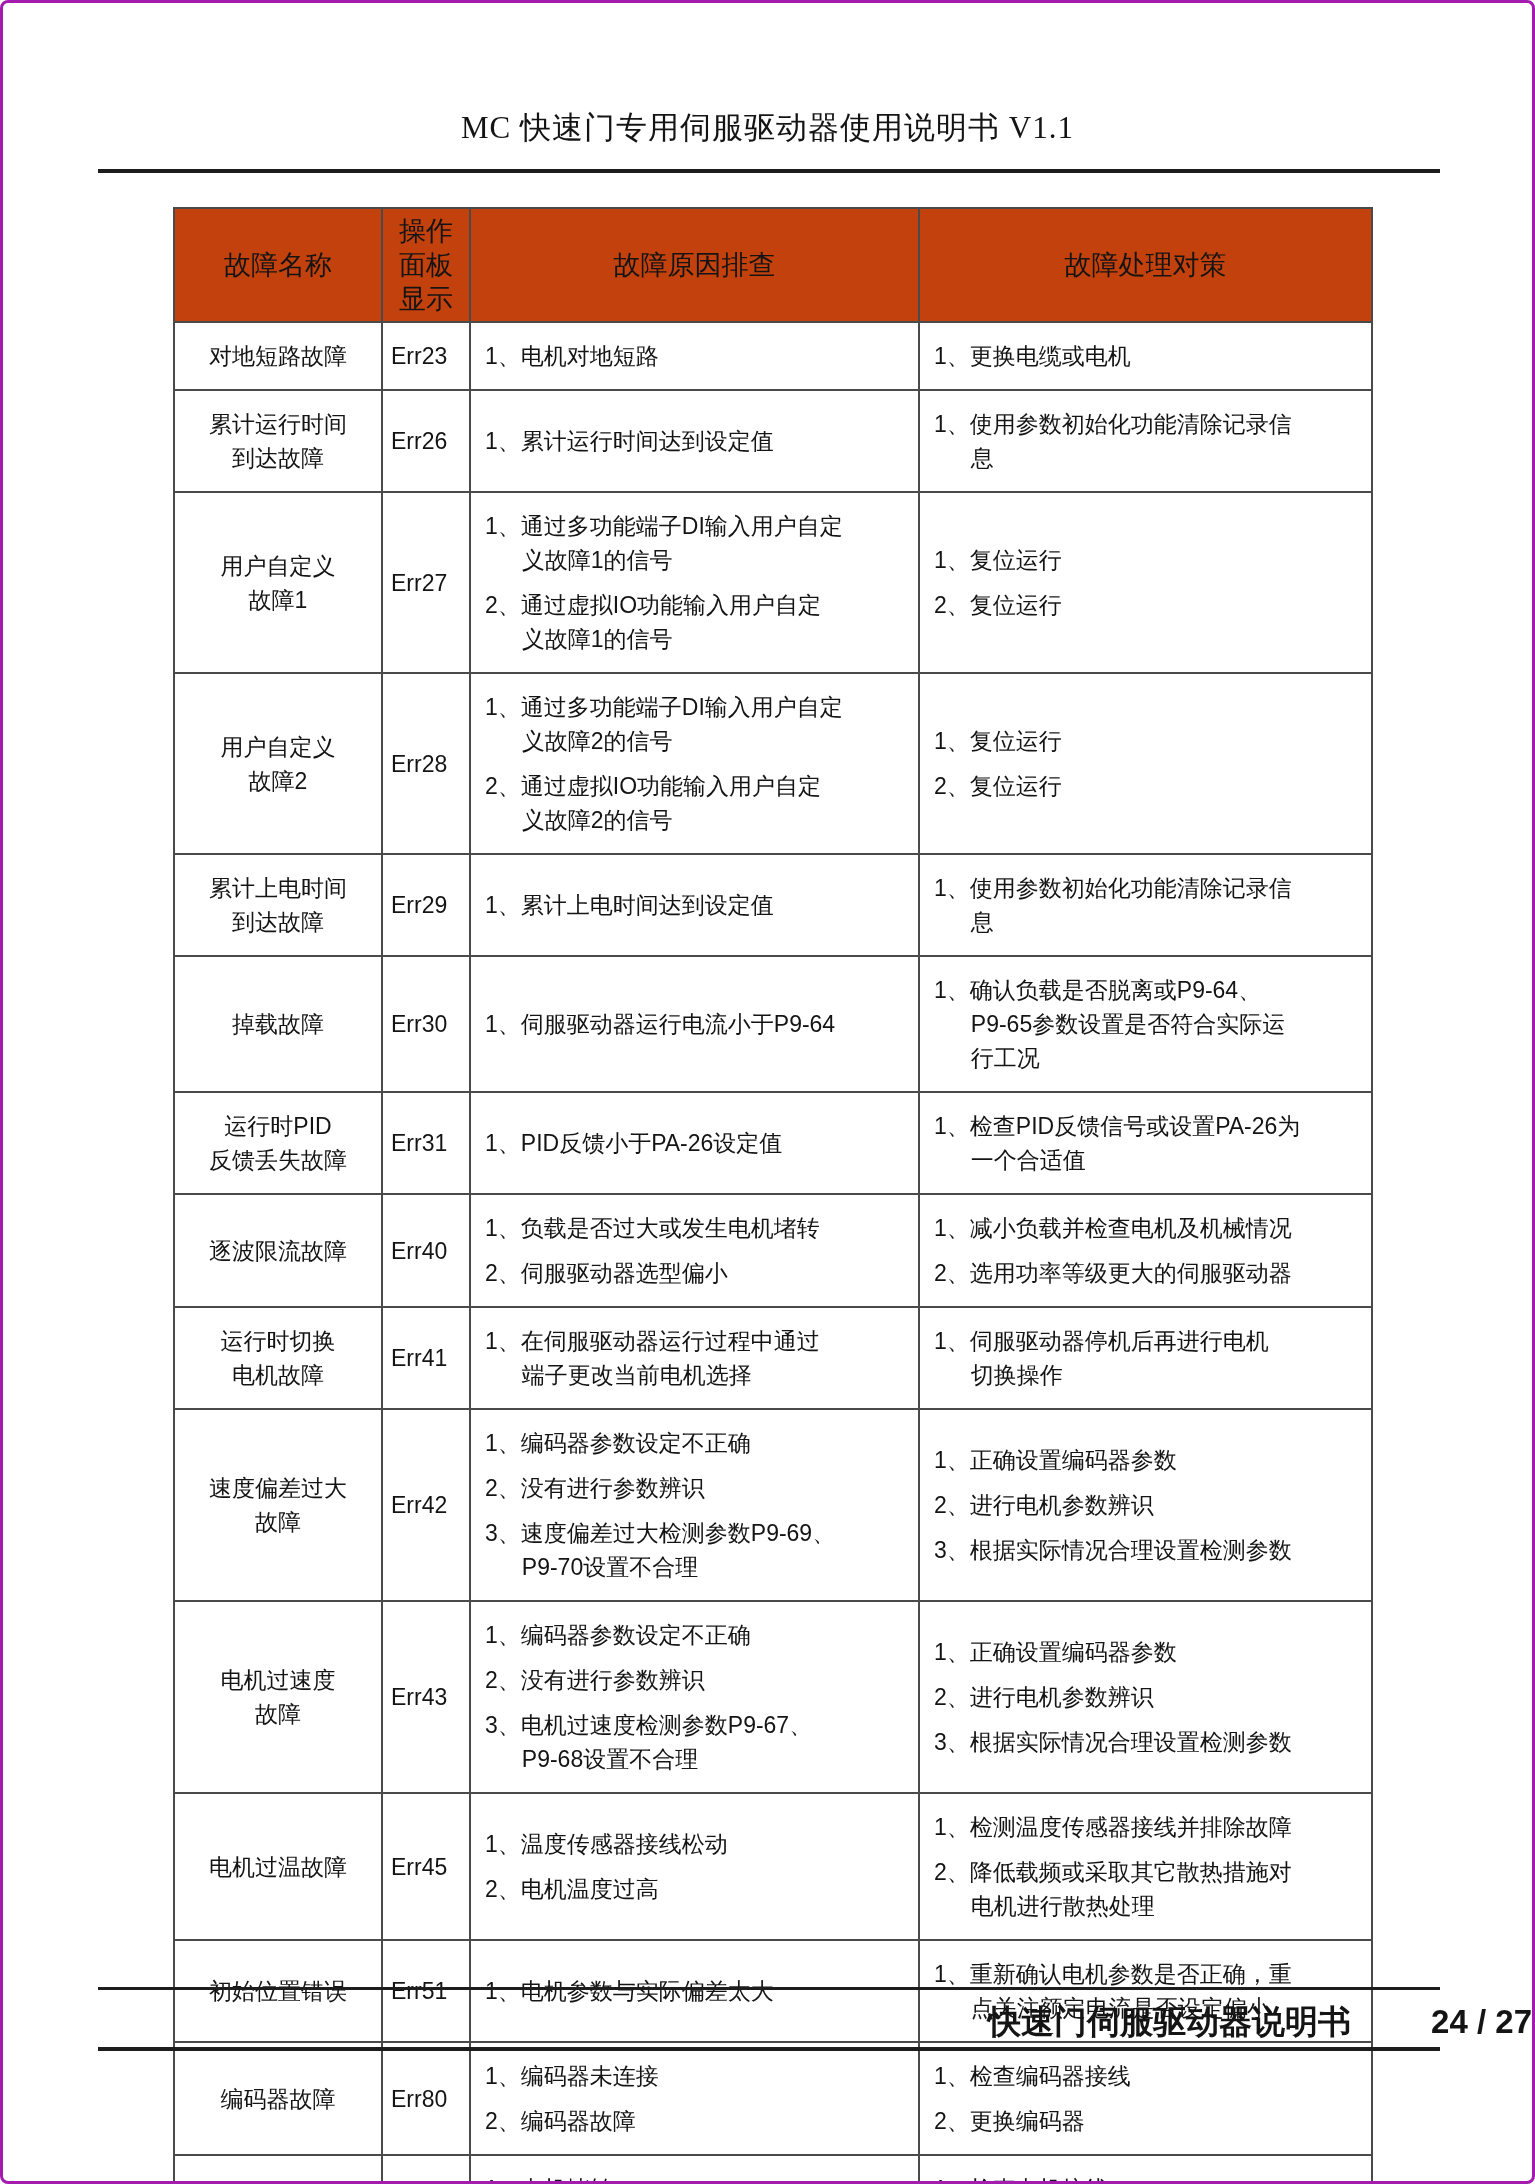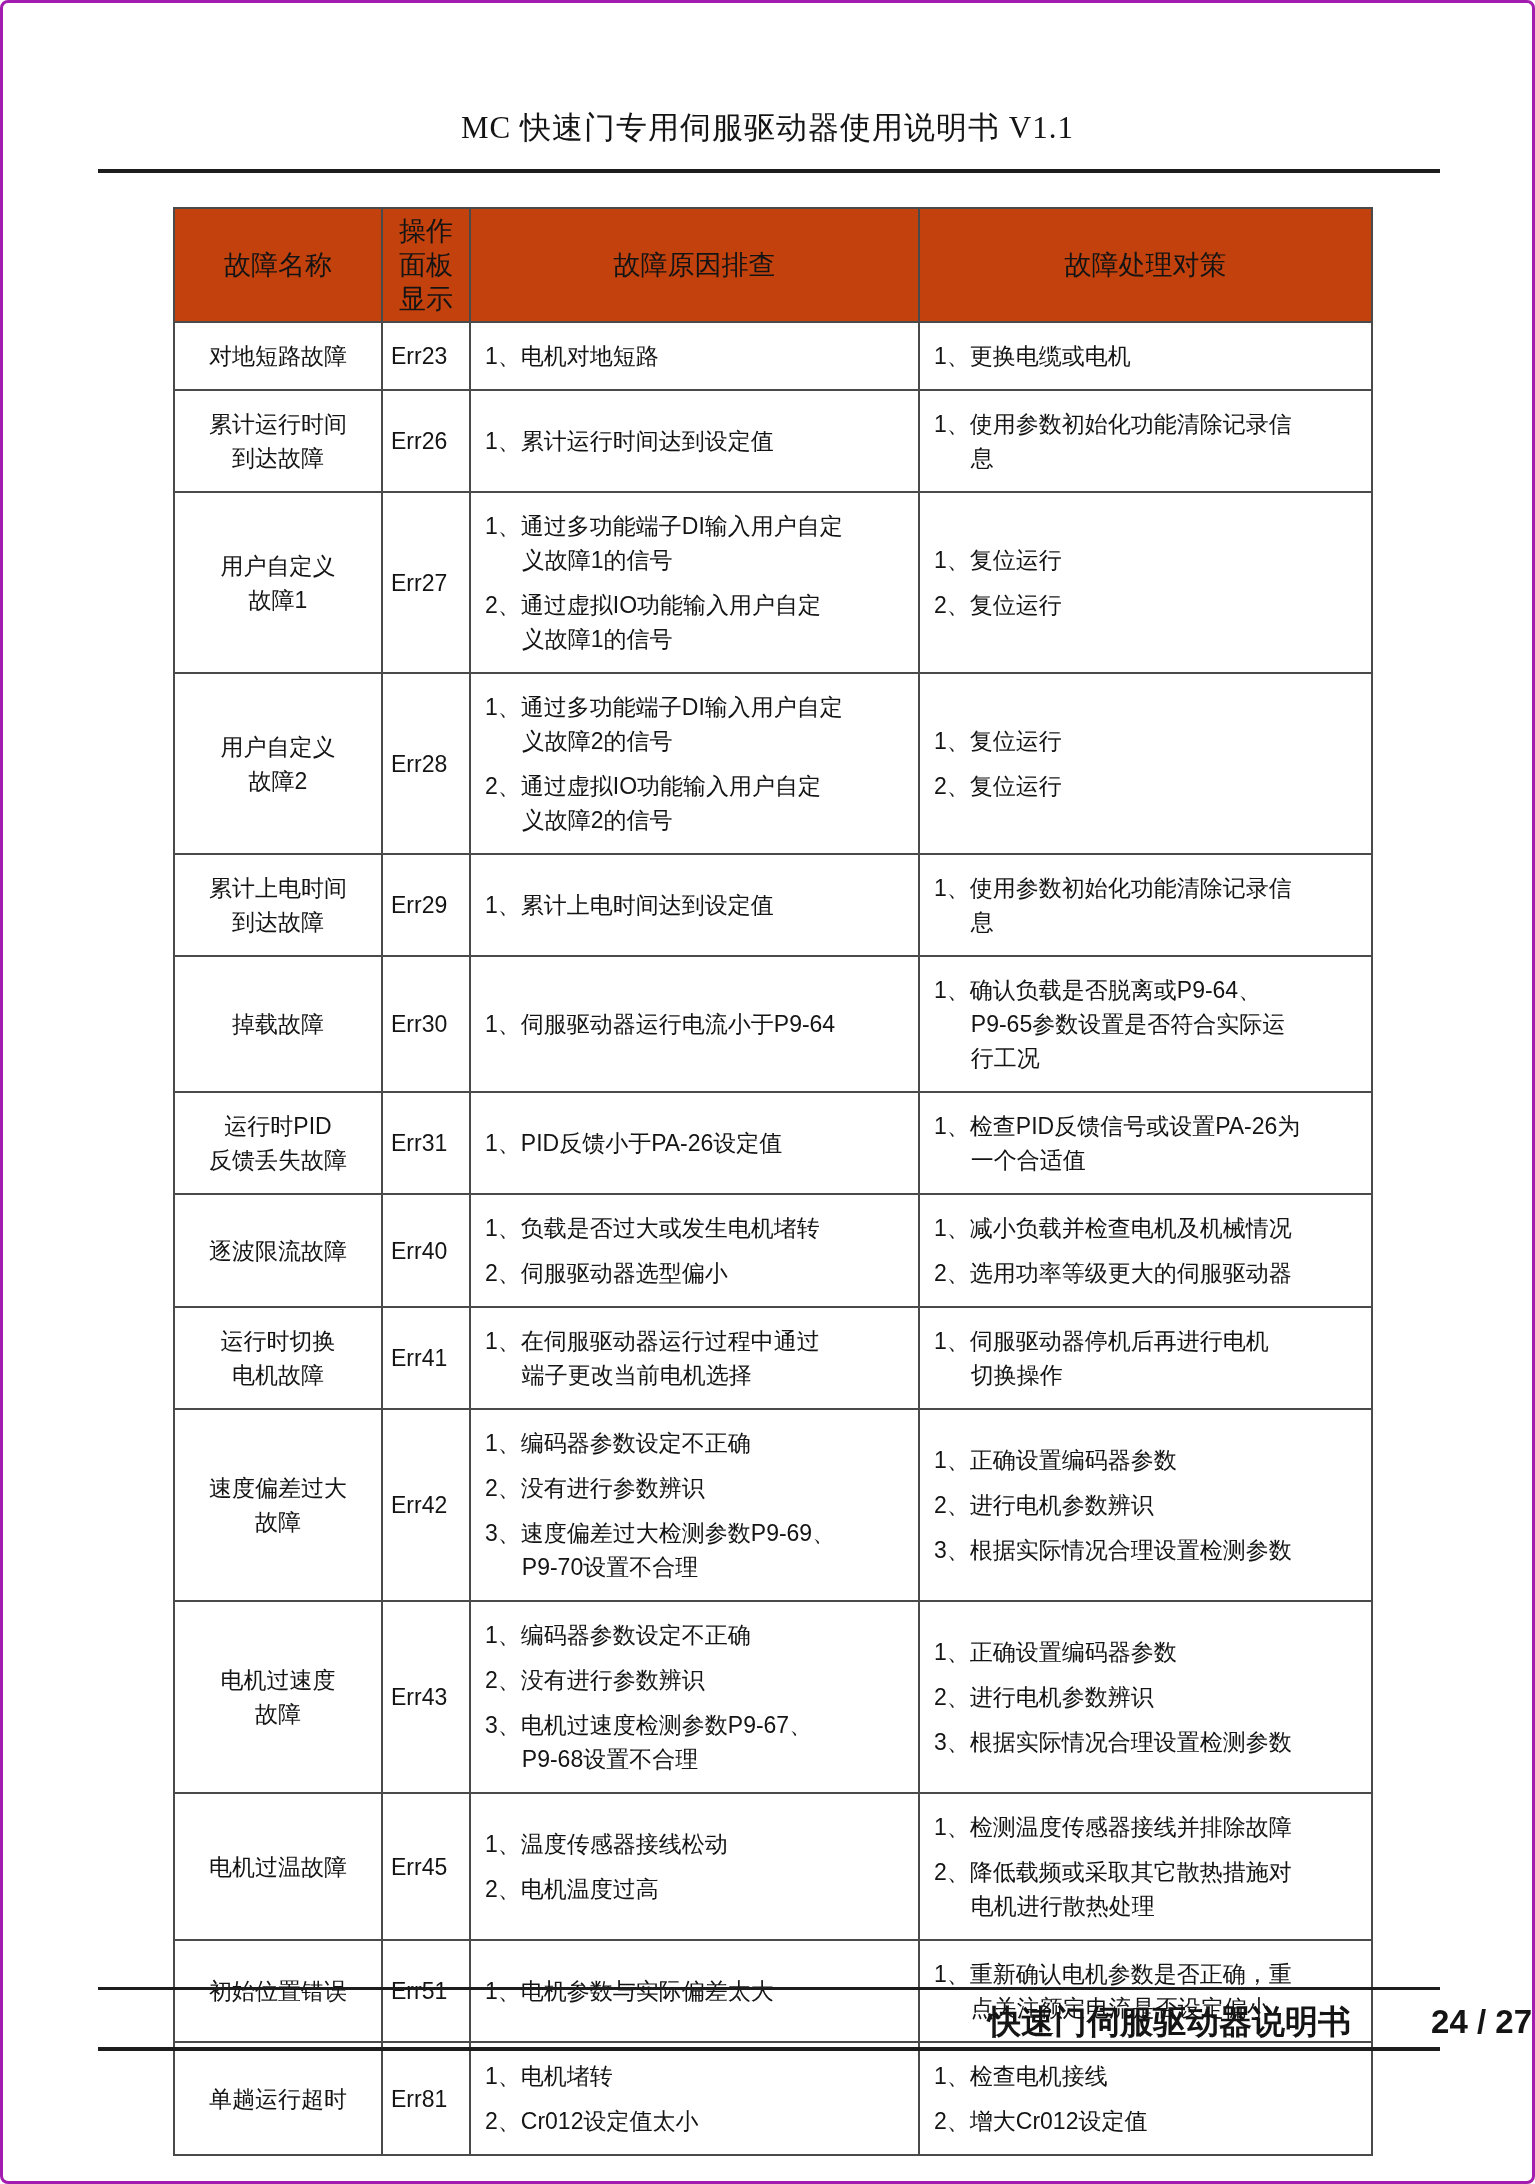--- a/index.html
+++ b/index.html
@@ -336,20 +336,36 @@
             </div>
           </td>
     <td class="c-list">
             <div class="list">
               <div class="item">1、重新确认电机参数是否正确，重
 点关注额定电流是否设定偏小</div>
             </div>
           </td>
   </tr>
 
+  <tr>
+    <td class="c-name">编码器故障</td>
+    <td class="c-code">Err80</td>
+    <td class="c-list">
+            <div class="list">
+              <div class="item">1、编码器未连接</div>
+              <div class="item">2、编码器故障</div>
+            </div>
+          </td>
+    <td class="c-list">
+            <div class="list">
+              <div class="item">1、检查编码器接线</div>
+              <div class="item">2、更换编码器</div>
+            </div>
+          </td>
+  </tr>
 
   <tr>
     <td class="c-name">单趟运行超时</td>
     <td class="c-code">Err81</td>
     <td class="c-list">
             <div class="list">
               <div class="item">1、电机堵转</div>
               <div class="item">2、Cr012设定值太小</div>
             </div>
           </td>

